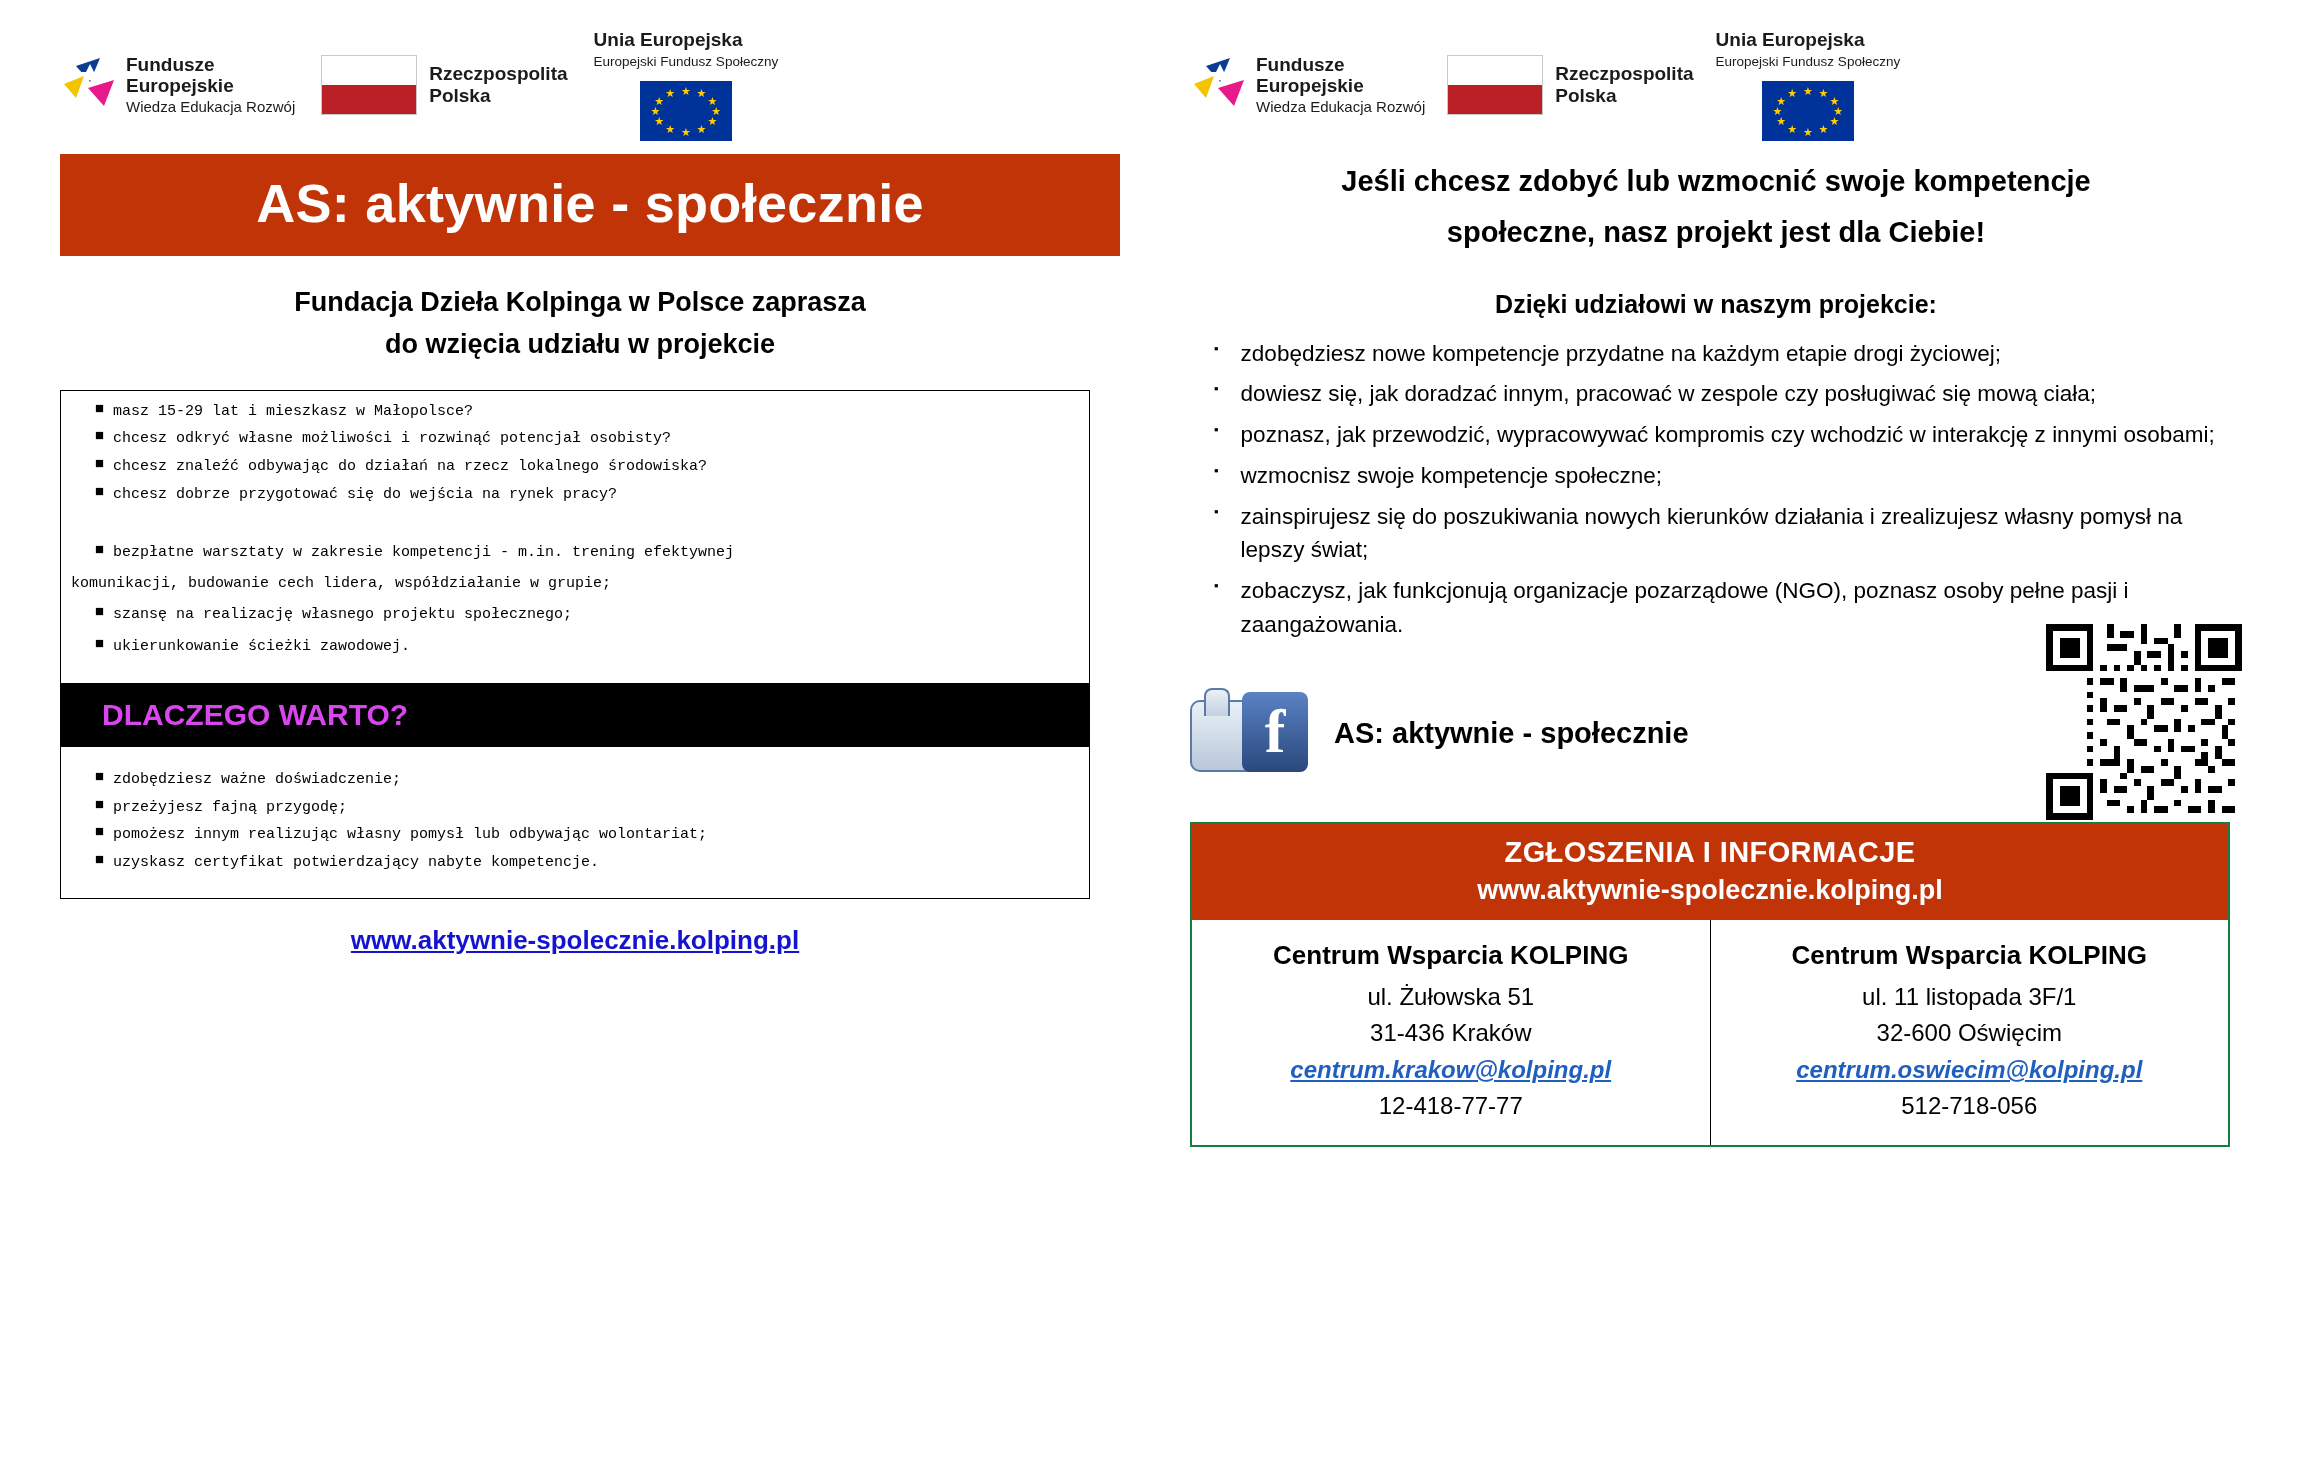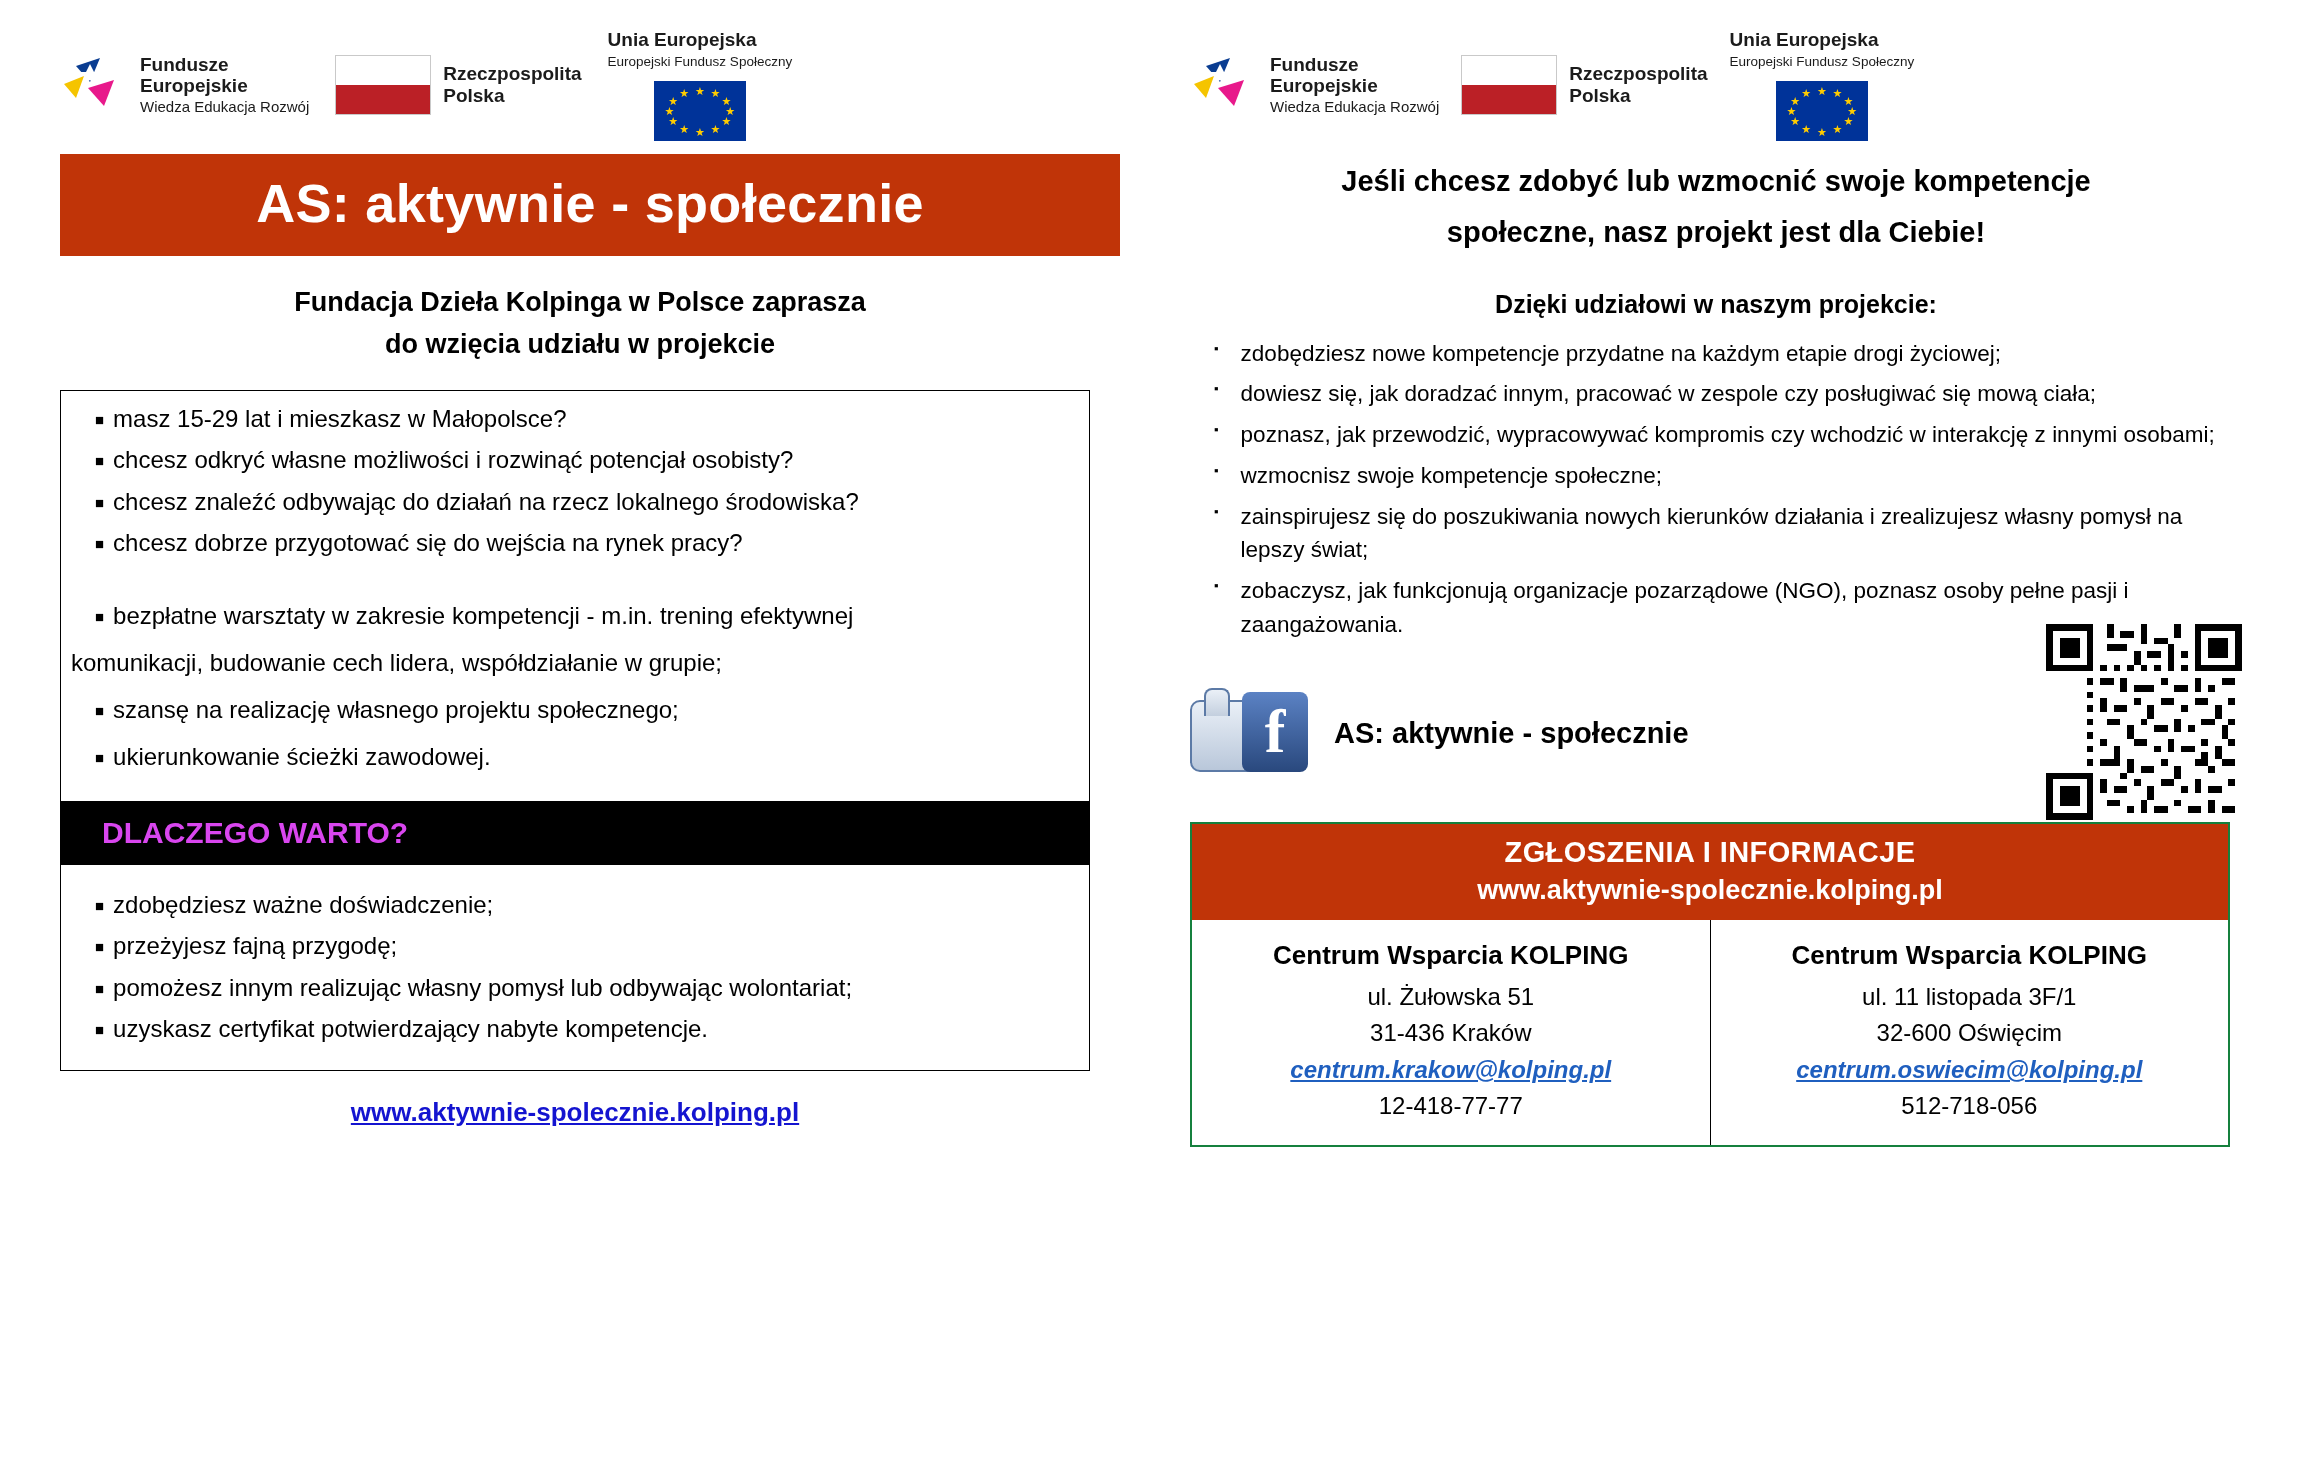--- a/index.html
+++ b/index.html
@@ -39,21 +39,21 @@
     display: flex;
     align-items: center;
     gap: 26px;
     height: 110px;
     margin-bottom: 14px;
   }
   .logobar.right { gap: 22px; }
 
   .fe-logo {
     display: flex;
-    gap: 18px;
+    gap: 4px;
   }
   .fe-mark {
     width: 62px;
     height: 62px;
     position: relative;
     flex: 0 0 auto;
   }
   .fe-text {
     line-height: 1.12;
     font-weight: bold;
@@ -146,22 +146,23 @@
     padding: 12px 0 12px 26px;
     margin: 12px 14px;
     border: 1px solid #000;
     box-sizing: border-box;
   }
   .band.yellow { background: #ffcc00; color: #000; }
   .band.orange { background: #f6a35c; color: #000; }
   .band.black  { background: #000000; color: #d946ef; border-color:#000; margin:0 0; padding: 14px 0 14px 40px; }
   .bullets {
     padding: 10px 26px 18px 34px;
-    font-size: 24px;
+    font-size: 15px;
     line-height: 1.52;
+    font-family: Liberation Mono, monospace;
   }
   .bullets p {
     margin: 0 0 5px 0;
   }
   .bullets .sq::before {
     content: "\25A0";
     font-size: 15px;
     margin-right: 9px;
     position: relative;
     top: -2px;

